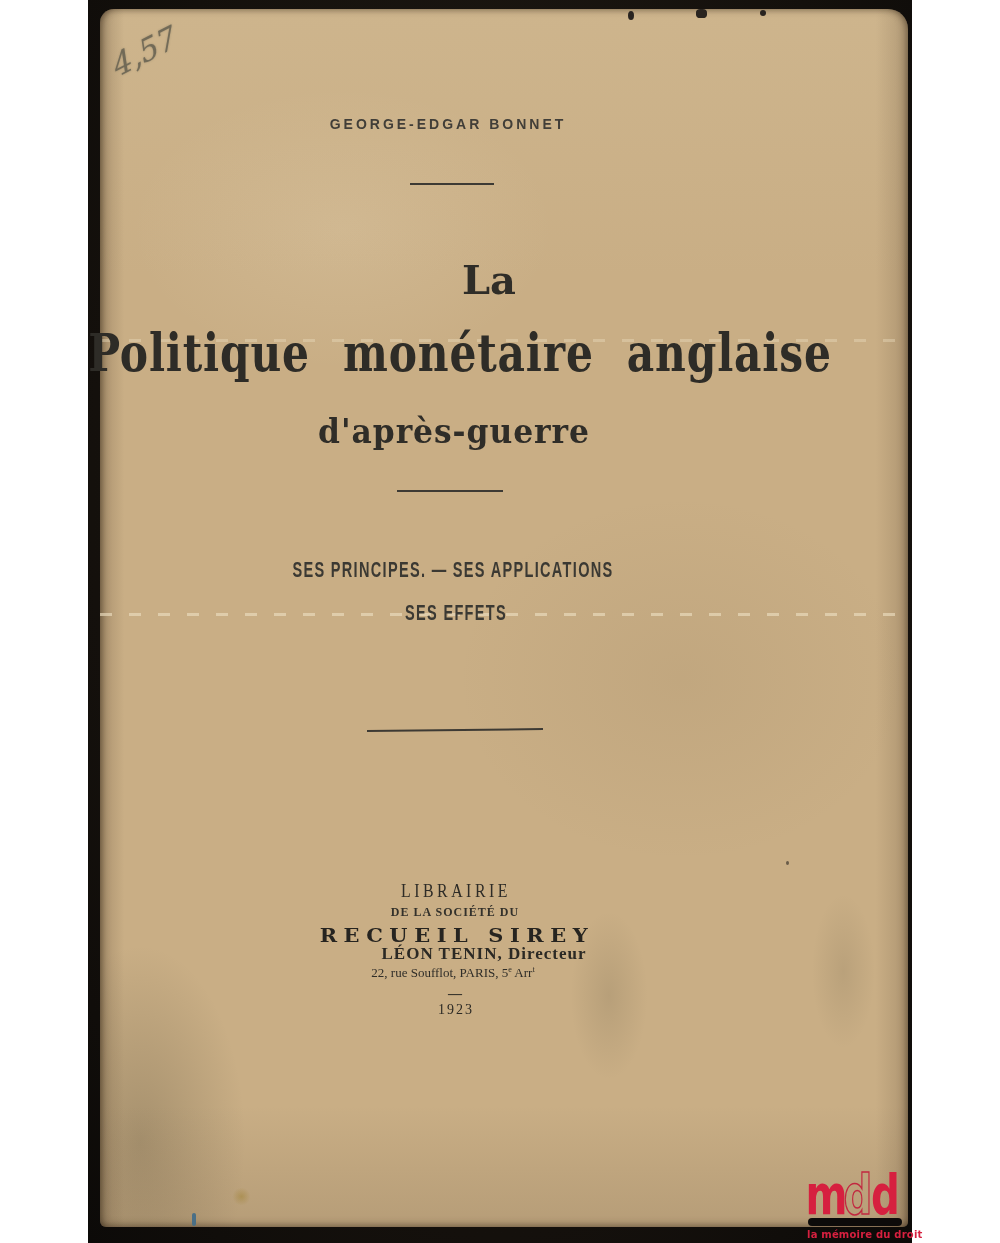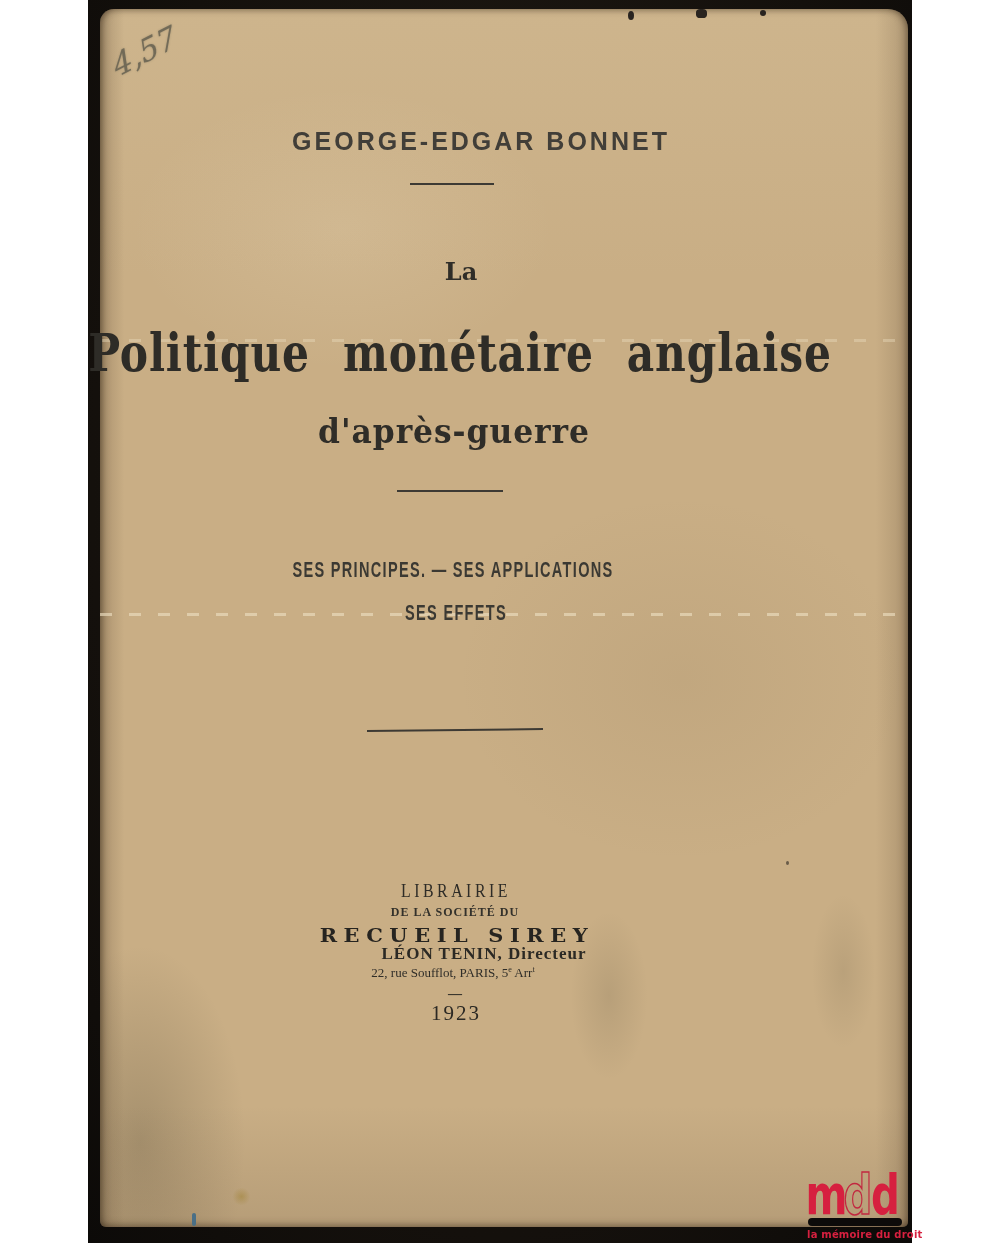--- a/index.html
+++ b/index.html
@@ -71,25 +71,25 @@
 </style>
 </head>
 <body>
 
 <div class="backdrop"></div>
 
 <div class="paper">
 
   <div class="pencil">4,57</div>
 
-  <div class="c sans" style="--dx:-56px;top:120px;font-size:25px;letter-spacing:3px;color:#413e38;margin-left:33px;">GEORGE-EDGAR BONNET</div>
+  <div class="c sans" style="--dx:-56px;top:108px;font-size:14px;letter-spacing:3px;color:#413e38;">GEORGE-EDGAR BONNET</div>
 
   <div class="rule" style="--dx:-52px;top:174px;width:84px;"></div>
 
-  <div class="c deco" style="--dx:-43px;top:251px;font-size:24px;color:#2f2d28;">La</div>
+  <div class="c deco" style="--dx:-43px;top:251px;font-size:40px;color:#2f2d28;margin-left:28px;">La</div>
 
   <div class="crease" style="top:330px;--op:0.40;"></div>
 
   <div class="c deco" style="--dx:-44px;top:317px;font-size:53px;--sx:0.80;word-spacing:22px;letter-spacing:1px;color:#2e2c27;">Politique monétaire anglaise</div>
 
   <div class="c deco" style="--dx:-50px;top:406px;font-size:33px;--sx:0.95;letter-spacing:1px;color:#2f2d28;">d'après-guerre</div>
 
   <div class="rule" style="--dx:-54px;top:481px;width:106px;"></div>
 
   <div class="c sans" style="--dx:-51px;top:550px;font-size:22px;--sx:0.66;letter-spacing:2px;color:#3b3933;">SES PRINCIPES. — SES APPLICATIONS</div>
@@ -107,21 +107,21 @@
   <div class="c deco" style="--dx:-47px;top:917px;font-size:19px;letter-spacing:6px;--sx:1.10;color:#262420;">RECUEIL SIREY</div>
 
   <div class="c serif" style="--dx:-48px;top:936px;font-size:17px;font-weight:bold;letter-spacing:1px;color:#2b2924;margin-left:28px;">LÉON TENIN, Directeur</div>
 
   <div class="c serif" style="--dx:-51px;top:957px;font-size:13px;color:#2f2d28;">
     <span>22, rue Soufflot, PARIS, 5</span><sup>e</sup><span> Arr</span><sup>t</sup>
   </div>
 
   <div class="c serif" style="--dx:-49px;top:978px;font-size:14px;font-weight:bold;color:#2f2d28;">—</div>
 
-  <div class="c serif" style="--dx:-48px;top:994px;font-size:21px;letter-spacing:2px;color:#2b2924;">1923</div>
+  <div class="c serif" style="--dx:-48px;top:994px;font-size:14px;letter-spacing:2px;color:#2b2924;">1923</div>
 
   <div class="speck" style="left:528px;top:2px;width:6px;height:9px;"></div>
   <div class="speck" style="left:596px;top:0px;width:11px;height:9px;border-radius:40%;"></div>
   <div class="speck" style="left:660px;top:1px;width:6px;height:6px;"></div>
   <div class="speck" style="left:686px;top:852px;width:3px;height:4px;opacity:.6;"></div>
   <div class="speck" style="left:92px;top:1204px;width:4px;height:13px;background:#4a6f86;border-radius:2px;"></div>
 </div>
 
 <div class="mdd">
   <svg width="110" height="77" viewBox="0 0 110 77">

